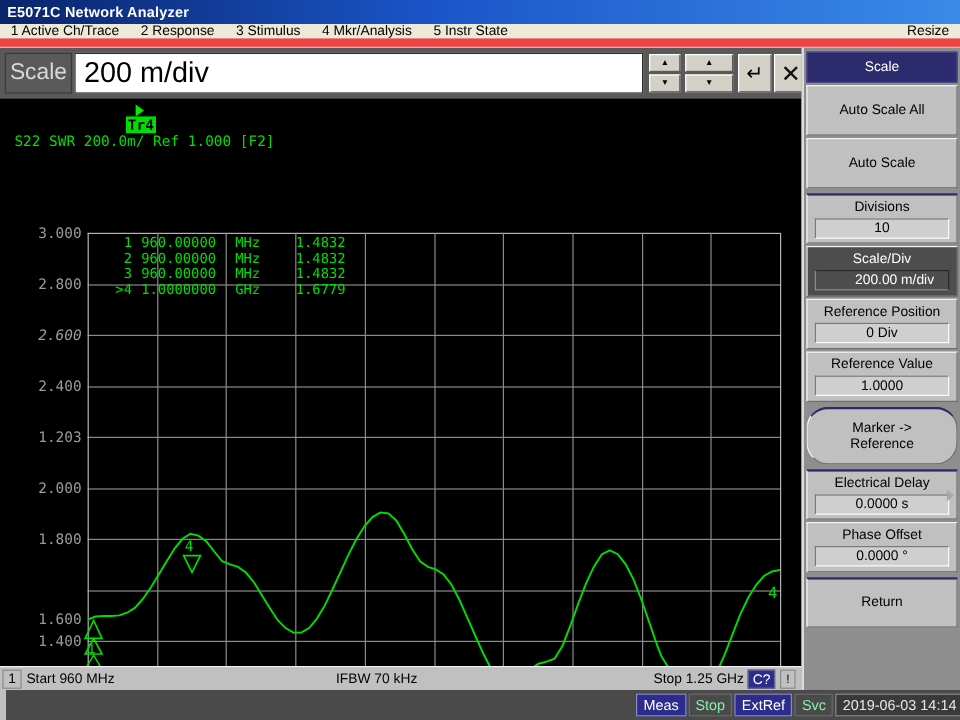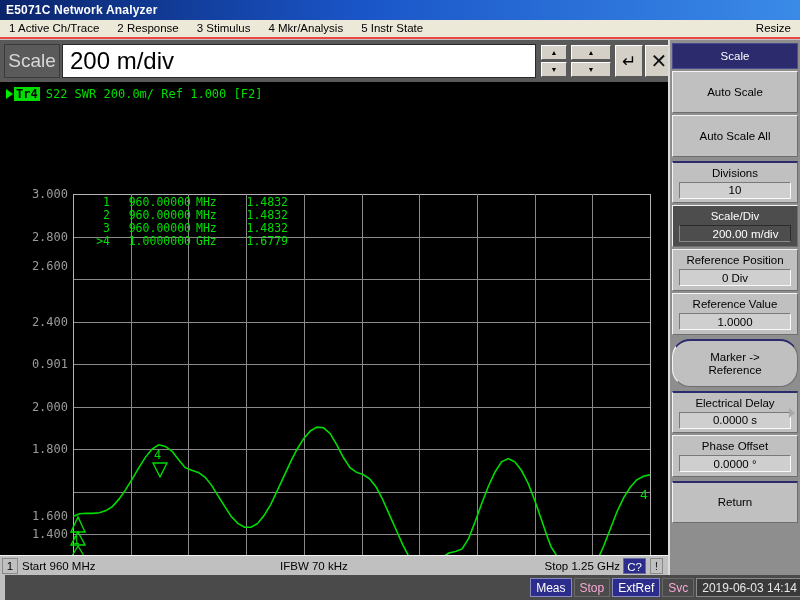--- a/index.html
+++ b/index.html
@@ -16,21 +16,21 @@
     position: absolute; left: 0; top: 0; width: 800px; height: 20px;
     background: linear-gradient(to right, #0a246a 0%, #1a55c8 45%, #3a8ae8 100%);
     color: #fff; font-size: 12px; font-weight: bold;
     display: flex; align-items: center; padding-left: 6px;
     letter-spacing: .2px;
   }
 
   
   #menubar {
     position: absolute; left: 0; top: 20px; width: 800px; height: 19px;
-    background: #ece9d8; border-bottom: 2px solid #ef4444;
+    background: #ece9d8; border-bottom: 7px solid #ef4444;
     display: flex; align-items: center; font-size: 11.5px; color: #000;
   }
   #menubar .mi { padding: 0 9px; height: 17px; line-height: 17px; white-space: nowrap; }
   #menubar .spacer { flex: 1; }
   #menubar .resize { padding-right: 9px; }
 
   
   #entrybar {
     position: absolute; left: 0; top: 40px; width: 800px; height: 42px;
     background: #595959;
@@ -77,39 +77,40 @@
   
   #display {
     position: absolute; left: 0; top: 82px; width: 668px; height: 473px;
     background: #000;
     font-family: "DejaVu Sans Mono", monospace;
   }
   #trace-header {
     position: absolute; left: 6px; top: 5px; height: 14px;
     display: flex; align-items: center; font-size: 12px; color: #00dd00;
     white-space: nowrap;
+    flex-direction: column;
   }
   #trace-header .tri {
     width: 0; height: 0; border-left: 7px solid #00ee00;
     border-top: 5px solid transparent; border-bottom: 5px solid transparent;
     margin-right: 1px;
   }
   #trace-header .trname {
     background: #00dd00; color: #000; padding: 0 2px; font-weight: bold;
   }
   #trace-header .tinfo { margin-left: 6px; }
 
   
   #marker-table {
     position: absolute; left: 82px; top: 114px;
     font-size: 11.5px; color: #00dd00; line-height: 13px;
   }
   #marker-table .row { display: flex; white-space: pre; }
   #marker-table .c-n   { width: 28px; text-align: right; }
-  #marker-table .c-f   { width: 86px; text-align: right; padding-right: 5px; }
+  #marker-table .c-f   { width: 86px; text-align: right; padding-right: 16px; }
   #marker-table .c-u   { width: 36px; text-align: left; }
   #marker-table .c-v   { width: 56px; text-align: right; }
 
   
   #yaxis { position: absolute; left: 0; top: 0; width: 72px; height: 473px; }
   #yaxis .yl {
     position: absolute; right: 4px; font-size: 12px; color: #9b9b9b;
     transform: translateY(-50%); white-space: nowrap;
   }
 
@@ -187,21 +188,21 @@
   #bottombar {
     position: absolute; left: 5px; top: 575px; width: 800px; height: 25px;
     background: #4a4a4a; display: flex; align-items: center; justify-content: flex-end;
     padding-right: 2px; gap: 2px;
   }
   #bottombar .bb {
     height: 19px; line-height: 19px; padding: 0 5px; font-size: 12px;
     border: 1px solid #6a6a6a;
   }
   #bottombar .bb.on  { background: #2c2c8c; color: #fff; border-color: #8888c0; }
-  #bottombar .bb.off { background: #4a4a4a; color: #f9a8d4; }
+  #bottombar .bb.off { background: #4a4a4a; color: #86efac; }
   #bottombar .bb.clock { background: #3a3a3a; color: #e8e8e8; border-color: #8a8a8a; }
 </style>
 </head>
 <body>
 
 <div id="app">
 
   <div id="titlebar">
     <span>E5071C Network Analyzer</span>
   </div>
@@ -236,23 +237,23 @@
 
     <div id="trace-header">
       <span class="tri"></span>
       <span class="trname">Tr4</span>
       <span class="tinfo">S22  SWR  200.0m/  Ref 1.000  [F2]</span>
     </div>
 
     <div id="yaxis">
         <div class="yl" style="top: 112px;">3.000</div>
         <div class="yl" style="top: 154.5px;">2.800</div>
-        <div class="yl" style="top: 184px;">2.600</div>
+        <div class="yl" style="top: 197px; font-style: italic;">2.600</div>
         <div class="yl" style="top: 239.5px;">2.400</div>
-        <div class="yl" style="top: 282px;">0.901</div>
+        <div class="yl" style="top: 282px;">1.203</div>
         <div class="yl" style="top: 324.5px; margin-left: 24px;">2.000</div>
         <div class="yl" style="top: 367px;">1.800</div>
         <div class="yl" style="top: 409.5px; margin-top: 24px;">1.600</div>
         <div class="yl" style="top: 452px;">1.400</div>
         <div class="yl" style="top: 494.5px;">1.200</div>
       </div>
 
     <div id="grid">
         <div class="gl gh border" style="top: 0px;"></div>
         <div class="gl gh" style="top: 43px;"></div>
@@ -311,24 +312,24 @@
     <div class="st-c">C?</div>
     <div class="st-bang">!</div>
   </div>
 
   <div id="softkeys">
     <div class="sk title">
       <span class="lab">Scale</span>
     </div>
     <div id="softkey-list">
         <div class="sk plain">
+          <span class="lab">Auto Scale All</span>
+        </div>
+        <div class="sk plain">
           <span class="lab">Auto Scale</span>
-        </div>
-        <div class="sk plain">
-          <span class="lab">Auto Scale All</span>
         </div>
         <div class="sk field grp">
           <span class="lab">Divisions</span>
           <span class="val">10</span>
         </div>
         <div class="sk field sel">
           <span class="lab">Scale/Div</span>
           <span class="val">200.00 m/div</span>
         </div>
         <div class="sk field">

